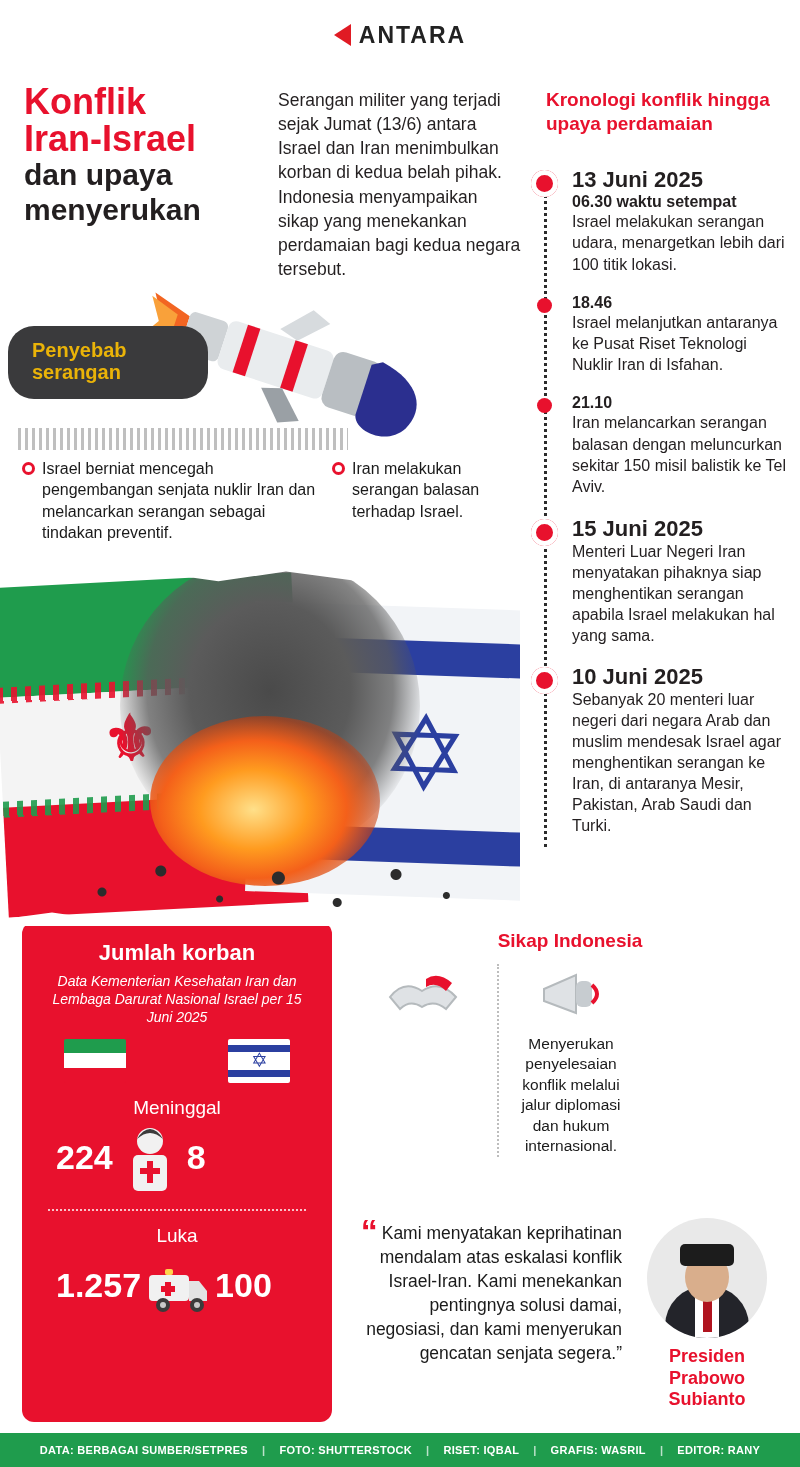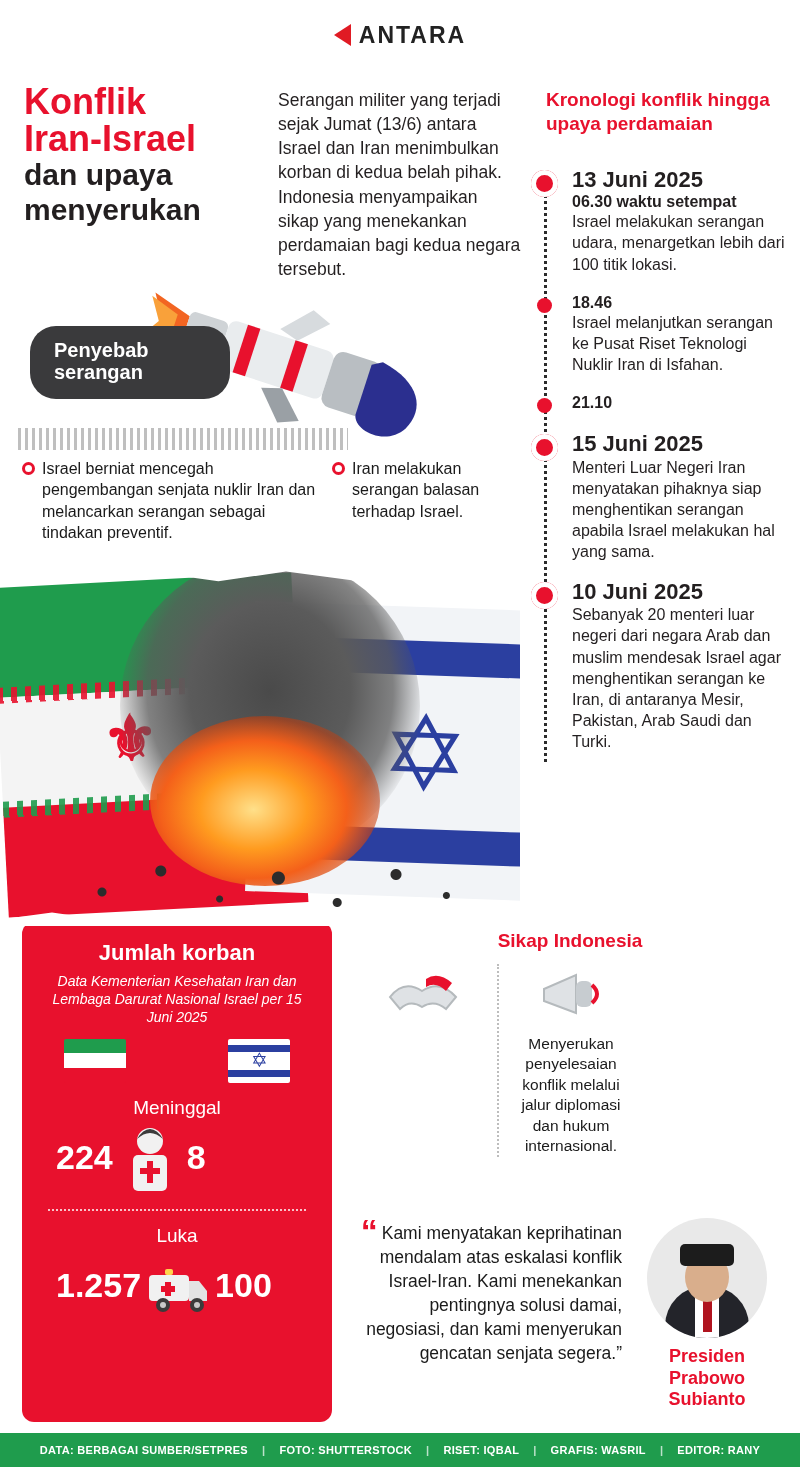--- a/index.html
+++ b/index.html
@@ -48,22 +48,22 @@
   .col-krono { padding: 18px 18px 0 6px; }
   .krono-title {
     font-size: 19px; font-weight: bold; color: #e8112d; line-height: 1.28;
   }
 
   
   .missile-wrap {
     position: absolute; left: 0; top: 268px; width: 520px; height: 200px;
   }
   .pill {
-    position: absolute; left: 30px; top: 58px;
-    background: #3a3a3c; color: #ffffff; border-radius: 26px;
+    position: absolute; left: 8px; top: 58px;
+    background: #3a3a3c; color: #eab308; border-radius: 26px;
     padding: 13px 26px 15px 24px; font-size: 20px; font-weight: bold; line-height: 1.12;
     width: 200px; z-index: 4;
   }
   .missile {
     position: absolute; left: 120px; top: 10px; width: 330px; height: 170px; z-index: 3;
   }
   .hatch {
     position: absolute; left: 18px; top: 160px; width: 330px; height: 22px;
     background: repeating-linear-gradient(90deg, #bfbfbf 0 3px, transparent 3px 7px);
     z-index: 2;
@@ -283,26 +283,27 @@
     <div class="tl-item" style="margin-bottom:18px;">
       <span class="tl-marker-big"></span>
       <div class="tl-date">13 Juni 2025</div>
       <div class="tl-time">06.30 waktu setempat</div>
       <div class="tl-text">Israel melakukan serangan udara, menargetkan lebih dari 100 titik lokasi.</div>
     </div>
 
     <div class="tl-item" style="margin-bottom:18px;">
       <span class="tl-marker-sm"></span>
       <div class="tl-time">18.46</div>
-      <div class="tl-text">Israel melanjutkan serangan ke Pusat Riset Teknologi Nuklir Iran di Isfahan.</div>
+      <div class="tl-text">Israel melanjutkan antaranya ke Pusat Riset Teknologi Nuklir Iran di Isfahan.</div>
     </div>
 
     <div class="tl-item" style="margin-bottom:20px;">
       <span class="tl-marker-sm"></span>
       <div class="tl-time">21.10</div>
+      <div class="tl-text">Iran melancarkan serangan balasan dengan meluncurkan sekitar 150 misil balistik ke Tel Aviv.</div>
     </div>
 
     <div class="tl-item" style="margin-bottom:18px;">
       <span class="tl-marker-big"></span>
       <div class="tl-date">15 Juni 2025</div>
       <div class="tl-text">Menteri Luar Negeri Iran menyatakan pihaknya siap menghentikan serangan apabila Israel melakukan hal yang sama.</div>
     </div>
 
     <div class="tl-item">
       <span class="tl-marker-big"></span>

